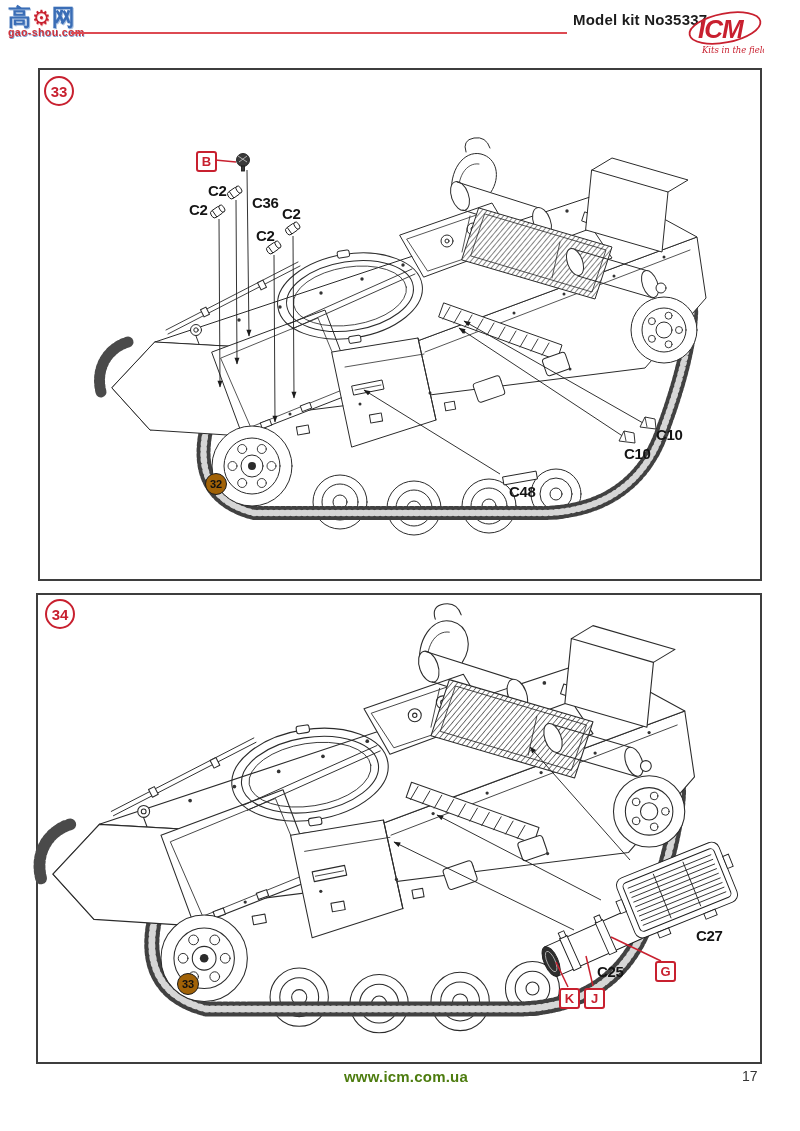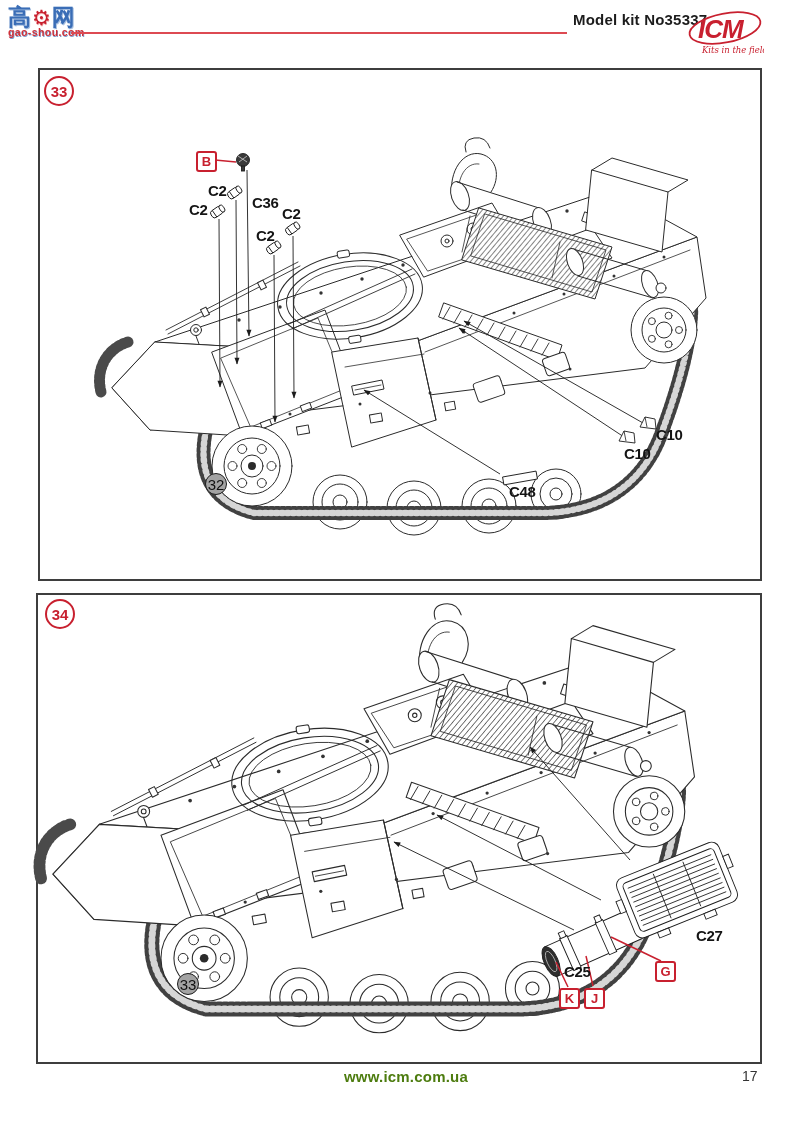--- a/index.html
+++ b/index.html
@@ -17,22 +17,22 @@
   .red-rule{left:71px;top:32px;width:496px;height:2px;background:#dd4a52;}
   .kit-no{left:573px;top:11px;font-size:15px;font-weight:600;color:#1c1c1c;letter-spacing:0.2px;}
   
   .stepbox{border:2px solid #3e3e3e;background:#fff;}
   .box33{left:38px;top:68px;width:720px;height:509px;}
   .box34{left:36px;top:593px;width:722px;height:467px;}
   .stepnum{width:26px;height:26px;border:2.5px solid #c8202f;border-radius:50%;
            color:#c8202f;font-size:15px;font-weight:800;display:flex;align-items:center;
            justify-content:center;background:#fff;z-index:5;}
   .refcircle{width:20px;height:20px;border:1.7px solid #1d1d1d;border-radius:50%;
-             display:flex;align-items:center;justify-content:center;font-size:15px;
-             font-weight:400;color:#111;background:#a3a3a3;z-index:5;}
+             display:flex;align-items:center;justify-content:center;font-size:11px;
+             font-weight:700;color:#111;background:#a16207;z-index:5;}
   .lbl{font-weight:700;font-size:15px;color:#141414;letter-spacing:-0.3px;z-index:5;}
   .letterbox{width:17px;height:17px;border:2px solid #c8202f;border-radius:3px;
              color:#c8202f;font-weight:800;font-size:13px;display:flex;align-items:center;
              justify-content:center;background:#fff;z-index:6;}
   
   .site{left:344px;top:1068px;font-size:15px;font-weight:700;color:#4d7c0f;letter-spacing:0.2px;}
   .pageno{left:742px;top:1068px;font-size:14px;font-weight:400;color:#333;}
   svg.art{position:absolute;left:0;top:0;z-index:2;}
   .icm-logo{left:686px;top:5px;width:78px;height:56px;}
 </style>
@@ -340,21 +340,21 @@
   <div class="abs lbl" style="left:208px;top:182px;">C2</div>
   <div class="abs lbl" style="left:189px;top:201px;">C2</div>
   <div class="abs lbl" style="left:282px;top:205px;">C2</div>
   <div class="abs lbl" style="left:256px;top:227px;">C2</div>
   <div class="abs lbl" style="left:656px;top:426px;">C10</div>
   <div class="abs lbl" style="left:624px;top:445px;">C10</div>
   <div class="abs lbl" style="left:509px;top:483px;">C48</div>
   <div class="abs letterbox" style="left:196px;top:151px;">B</div>
 
   <div class="abs lbl" style="left:696px;top:927px;">C27</div>
-  <div class="abs lbl" style="left:564px;top:963px;text-align:center;">C25</div>
+  <div class="abs lbl" style="left:597px;top:963px;text-align:center;">C25</div>
   <div class="abs letterbox" style="left:655px;top:961px;">G</div>
   <div class="abs letterbox" style="left:559px;top:988px;">K</div>
   <div class="abs letterbox" style="left:584px;top:988px;">J</div>
 
   <div class="abs site">www.icm.com.ua</div>
   <div class="abs pageno">17</div>
 
 </div>
 
 </body></html>

